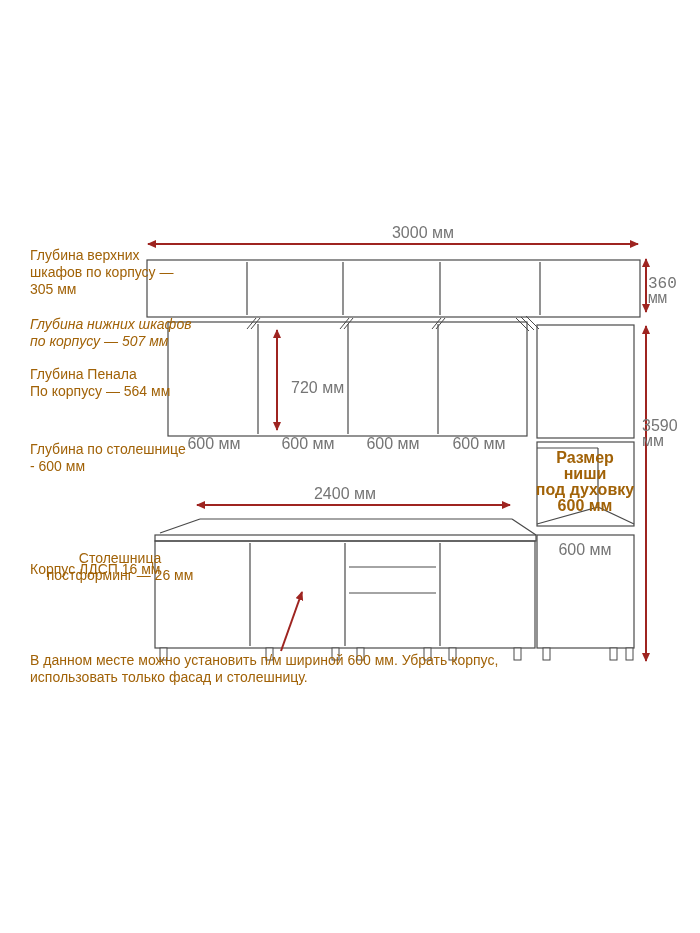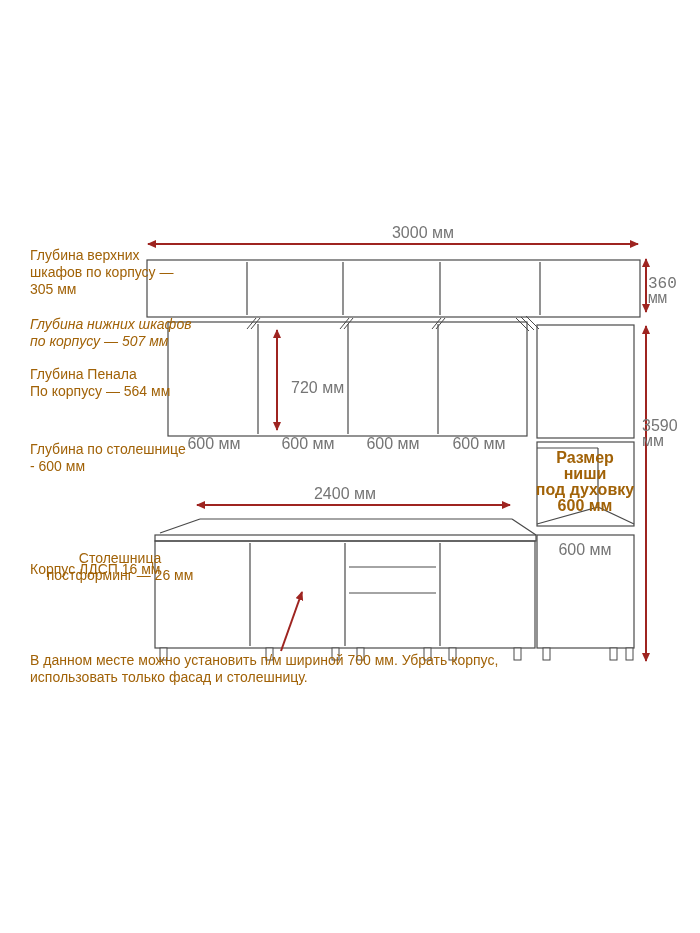--- a/index.html
+++ b/index.html
@@ -124,16 +124,16 @@
   <div class="dim center pos-w1">600 мм</div>
   <div class="dim center pos-w2">600 мм</div>
   <div class="dim center pos-w3">600 мм</div>
   <div class="dim center pos-w4">600 мм</div>
   <div class="dim center pos-2400">2400 мм</div>
   <div class="dim center bold pos-niche">Размер ниши
 под духовку
 600 мм</div>
   <div class="dim center pos-oven600">600 мм</div>
 
-  <div class="lbl pos-note">В данном месте можно установить п/м шириной 700 мм. Убрать корпус,
+  <div class="lbl pos-note">В данном месте можно установить п/м шириной 600 мм. Убрать корпус,
 использовать только фасад и столешницу.</div>
 
 </div>
 
 </body></html>

